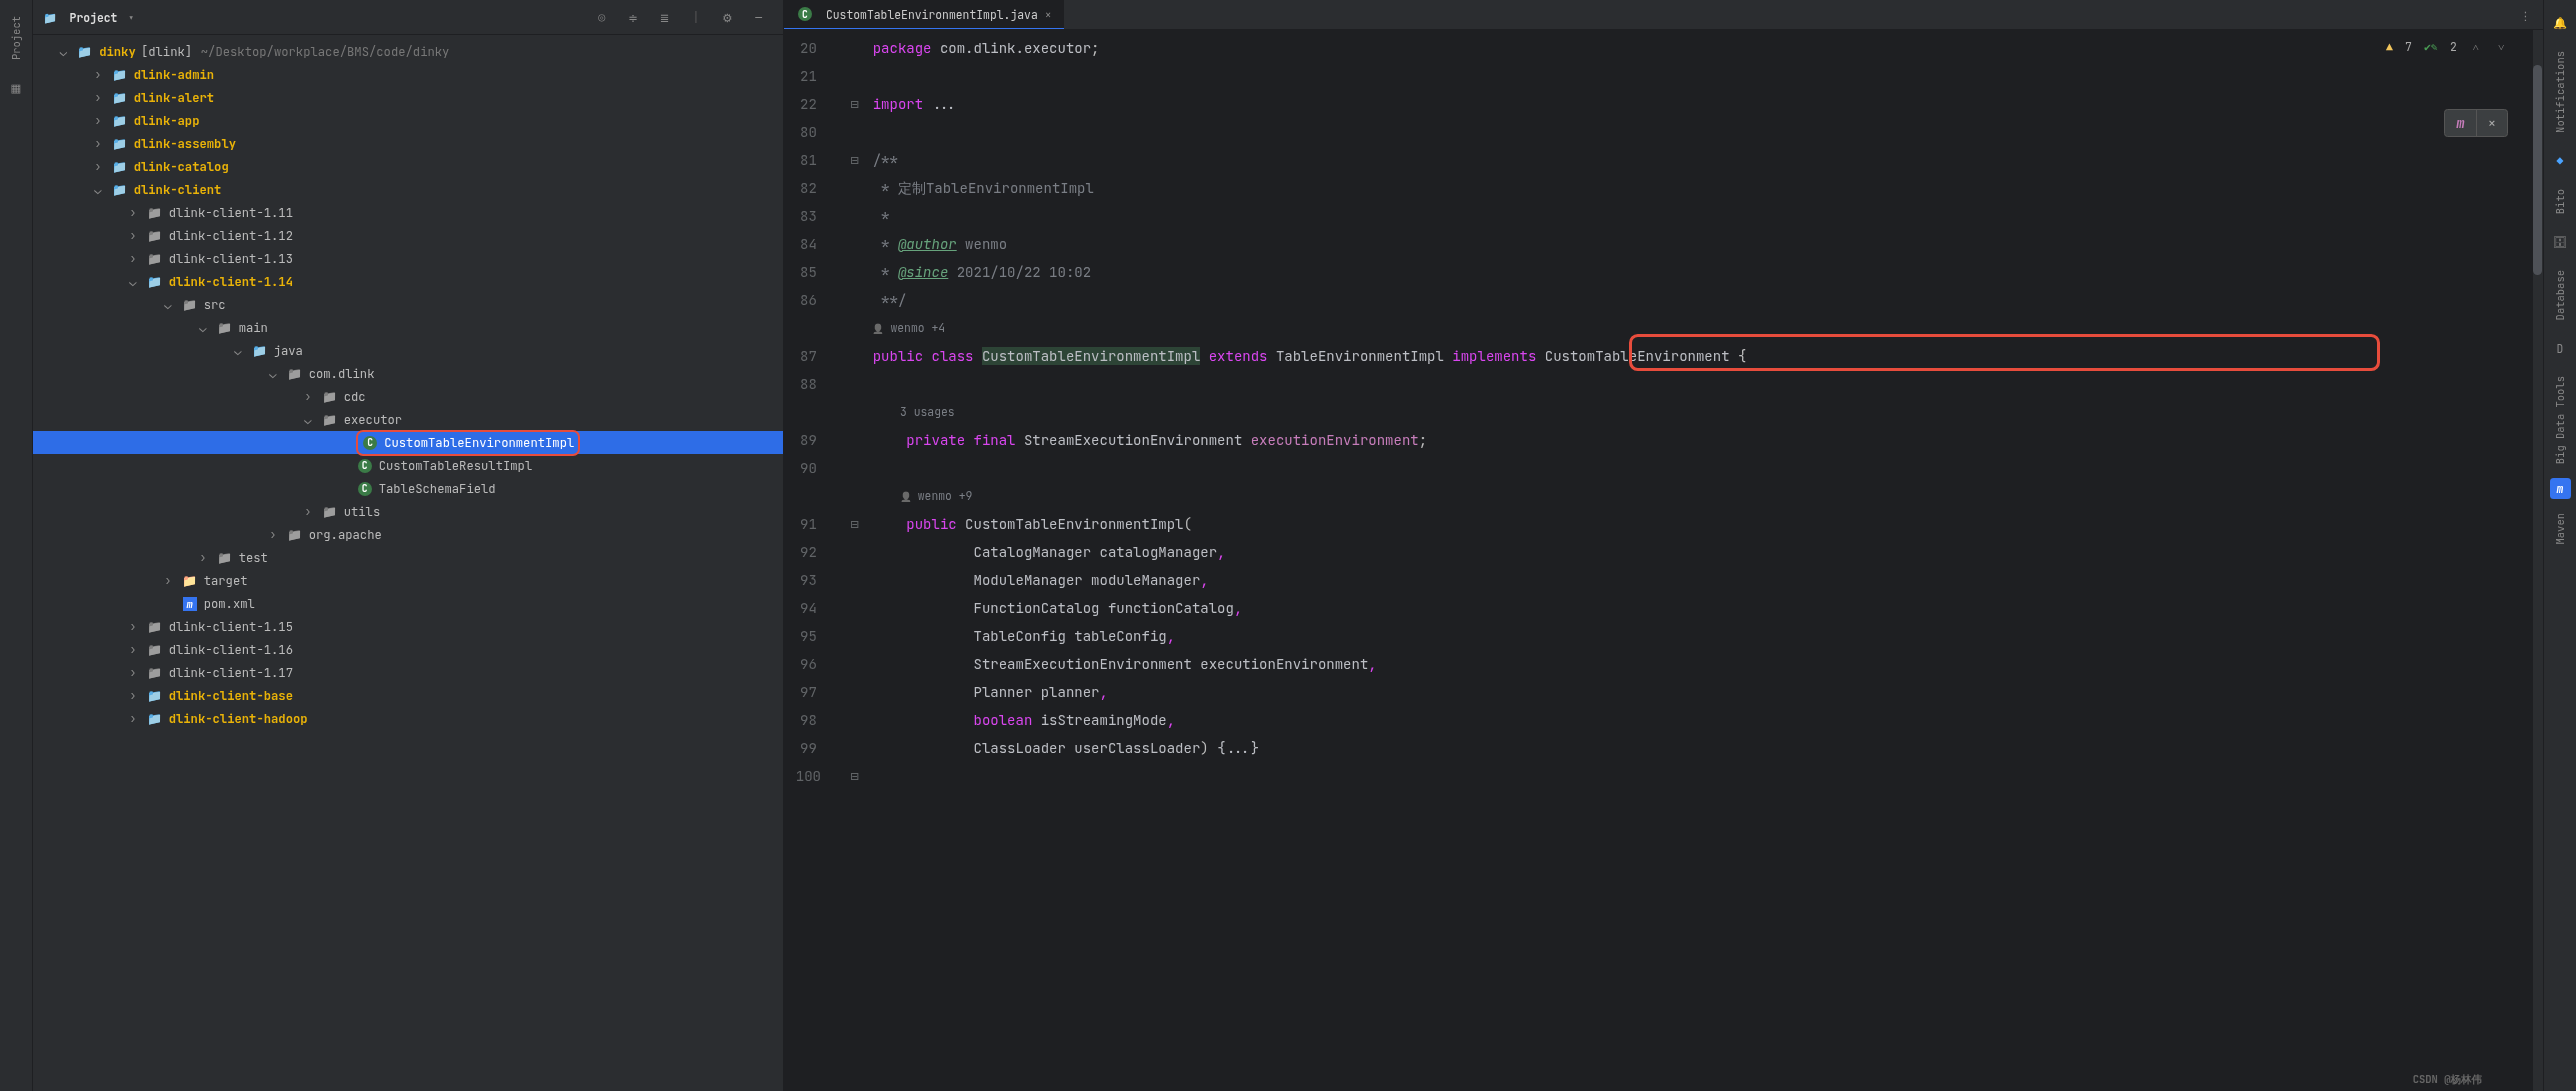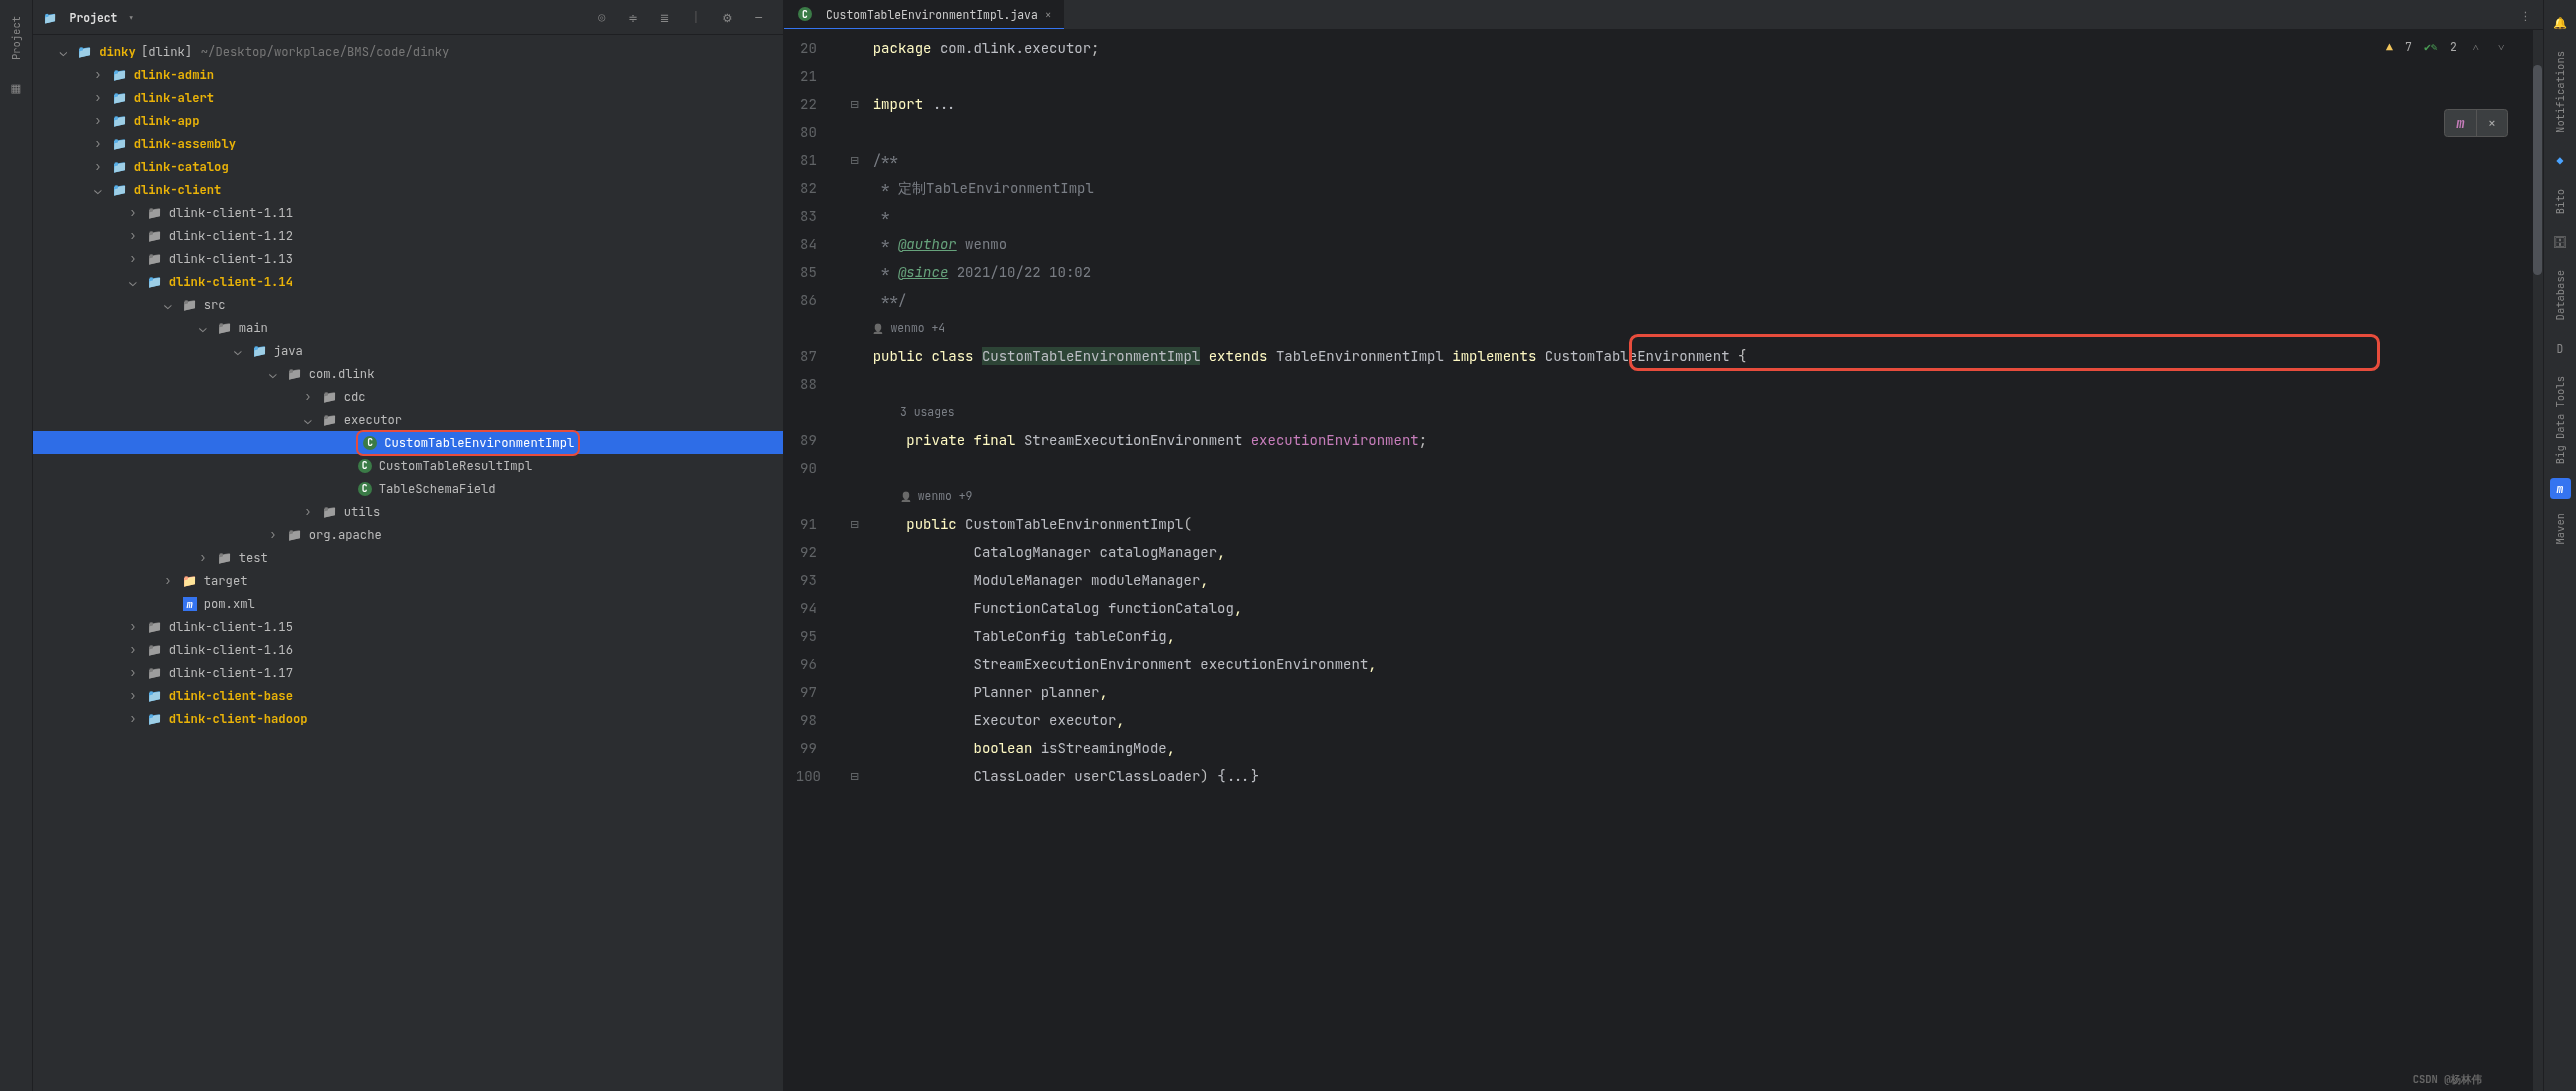--- a/index.html
+++ b/index.html
@@ -73,21 +73,21 @@
 .editor-body { flex:1; display:flex; position:relative; overflow:hidden;
   font-family:"JetBrains Mono","Consolas",monospace; font-size:14px; }
 .gutter { width:61px; text-align:right; padding:3.5px 12.2px 3.5px 0; color:#606366;
   user-select:none; }
 .gutter div { height:28px; line-height:28px;text-align:center; }
 .foldcol { width:19px; padding-top:3.5px; color:#606366; }
 .foldcol div { height:28px; line-height:28px; text-align:center; }
 .code { flex:1; padding:3.5px 0 3.5px 8.7px; position:relative; }
 .code .line { height:28px; line-height:28px; white-space:pre; }
 
-.kw { color:#fef9c3; }
+.kw { color:#d946ef; }
 .comment { color:#7a7e85; }
 .doctag { color:#67a37c; font-style:italic; text-decoration:underline; }
 .ident { color:#bcbec4; }
 .hl-green { background:#2d4436; }
 .field { color:#c77dbb; }
 .hint { color:#7a7e85; font-size:11.4px; }
 .hint .person::before { content:"👤 "; filter:grayscale(1); font-size:9.6px; }
 
 .red-box { position:absolute; border:3.5px solid #e74c3c; border-radius:8.7px;
   pointer-events:none; }
@@ -401,21 +401,20 @@
         <div class="line">    <span class="kw">private final </span><span class="ident">StreamExecutionEnvironment </span><span class="field">executionEnvironment</span><span>;</span></div>
         <div class="line"></div>
         <div class="line hint">    <span class="person"></span><span>wenmo +9</span></div>
         <div class="line">    <span class="kw">public </span><span class="ident">CustomTableEnvironmentImpl</span><span>(</span></div>
         <div class="line">            <span class="ident">CatalogManager </span><span class="ident">catalogManager</span><span class="kw">,</span></div>
         <div class="line">            <span class="ident">ModuleManager </span><span class="ident">moduleManager</span><span class="kw">,</span></div>
         <div class="line">            <span class="ident">FunctionCatalog </span><span class="ident">functionCatalog</span><span class="kw">,</span></div>
         <div class="line">            <span class="ident">TableConfig </span><span class="ident">tableConfig</span><span class="kw">,</span></div>
         <div class="line">            <span class="ident">StreamExecutionEnvironment </span><span class="ident">executionEnvironment</span><span class="kw">,</span></div>
         <div class="line">            <span class="ident">Planner </span><span class="ident">planner</span><span class="kw">,</span></div>
-        <div class="line">            <span class="ident">Executor </span><span class="ident">executor</span><span class="kw">,</span></div>
         <div class="line">            <span class="kw">boolean </span><span class="ident">isStreamingMode</span><span class="kw">,</span></div>
         <div class="line">            <span class="ident">ClassLoader </span><span class="ident">userClassLoader</span><span>) </span><span class="ident">{...}</span></div>
 
         <div class="red-box" style="top:304px;left:765px;width:751px;height:37px"></div>
       </div>
 
       <div class="editor-topright">
         <span class="warn-tri">▲</span>
         <span>7</span>
         <span class="chk">✔✎</span>

